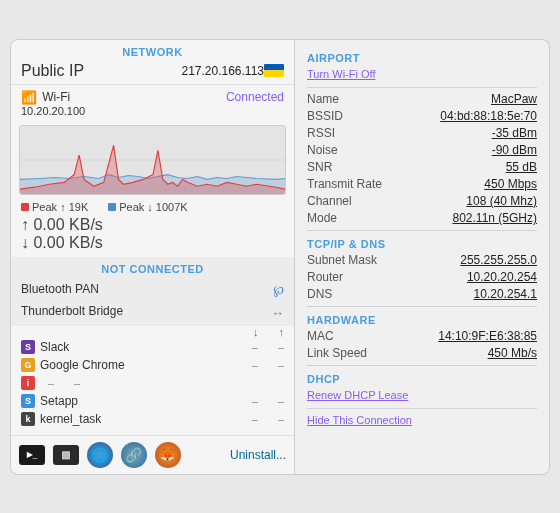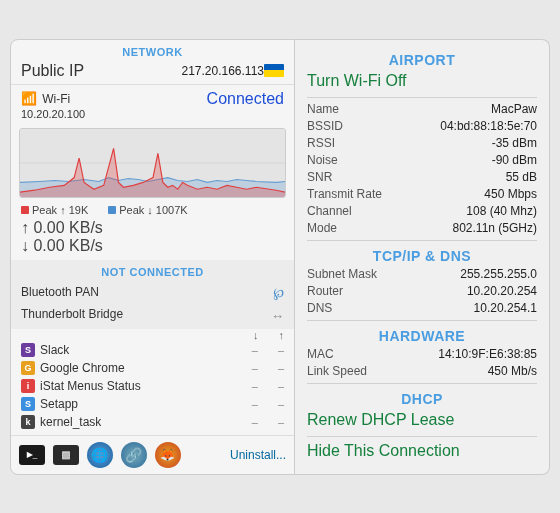--- a/index.html
+++ b/index.html
@@ -60,21 +60,21 @@
 
     .wifi-row {
       display: flex;
       justify-content: space-between;
       align-items: center;
       padding: 3px 10px 0;
     }
     .wifi-left { display: flex; align-items: center; gap: 5px; color: #333; font-size: 12px; }
     .wifi-icon { color: #555; font-size: 13px; }
     .wifi-ip { padding: 0 10px 4px; color: #333; font-size: 11px; }
-    .connected-badge { color: #1d4ed8; font-size: 16px; margin-left: 30px; }
+    .connected-badge { color: #8b5cf6; font-size: 12px; margin-left: 30px; }
 
     .graph-container {
       margin: 4px 8px;
       background: #e8e8e8;
       border: 1px solid #ccc;
       border-radius: 3px;
       height: 70px;
       position: relative;
       overflow: hidden;
     }
@@ -219,46 +219,46 @@
       border: 1px solid #ccc;
       border-left: none;
       padding: 8px 12px;
       display: flex;
       flex-direction: column;
       gap: 0;
       overflow-y: auto;
     }
 
     .rp-section-header {
-      text-align: center;
-      font-size: 14px;
+      font-size: 11px;
       font-weight: 600;
       color: #4a9de0;
       letter-spacing: 0.5px;
       padding: 4px 0 2px;
     }
 
     .rp-action {
-      font-size: 16px;
-      color: #15803d;
+      font-size: 11px;
+      color: #8b5cf6;
       padding: 2px 0 4px;
       cursor: pointer;
+      text-decoration: underline;
     }
 
     .rp-divider { height: 1px; background: #d0d0d0; margin: 3px 0; }
 
     .rp-row {
       display: flex;
       justify-content: space-between;
       align-items: baseline;
       padding: 1.5px 0;
       font-size: 12px;
     }
     .rp-key { color: #555; }
-    .rp-val { color: #222; text-align: center; }
+    .rp-val { color: #222; text-align: center; text-decoration: underline; }
   </style>
 </head>
 <body>
 
 <div class="container">
 
   <div class="left-panel">
     <div class="section-header">NETWORK</div>
 
     <div class="public-ip-row">
@@ -344,21 +344,20 @@
       <div class="proc-item">
         <span class="proc-icon" style="background:#e8a020;">G</span>
         <span class="proc-name">Google Chrome</span>
         <span class="proc-vals">
           <span>–</span>
           <span>–</span>
         </span>
       </div>
       <div class="proc-item">
         <span class="proc-icon" style="background:#e04040;">i</span>
-        <span class="proc-name">iStat Menus Status</span>
         <span class="proc-vals">
           <span>–</span>
           <span>–</span>
         </span>
       </div>
       <div class="proc-item">
         <span class="proc-icon" style="background:#3a8fdf;">S</span>
         <span class="proc-name">Setapp</span>
         <span class="proc-vals">
           <span>–</span>

